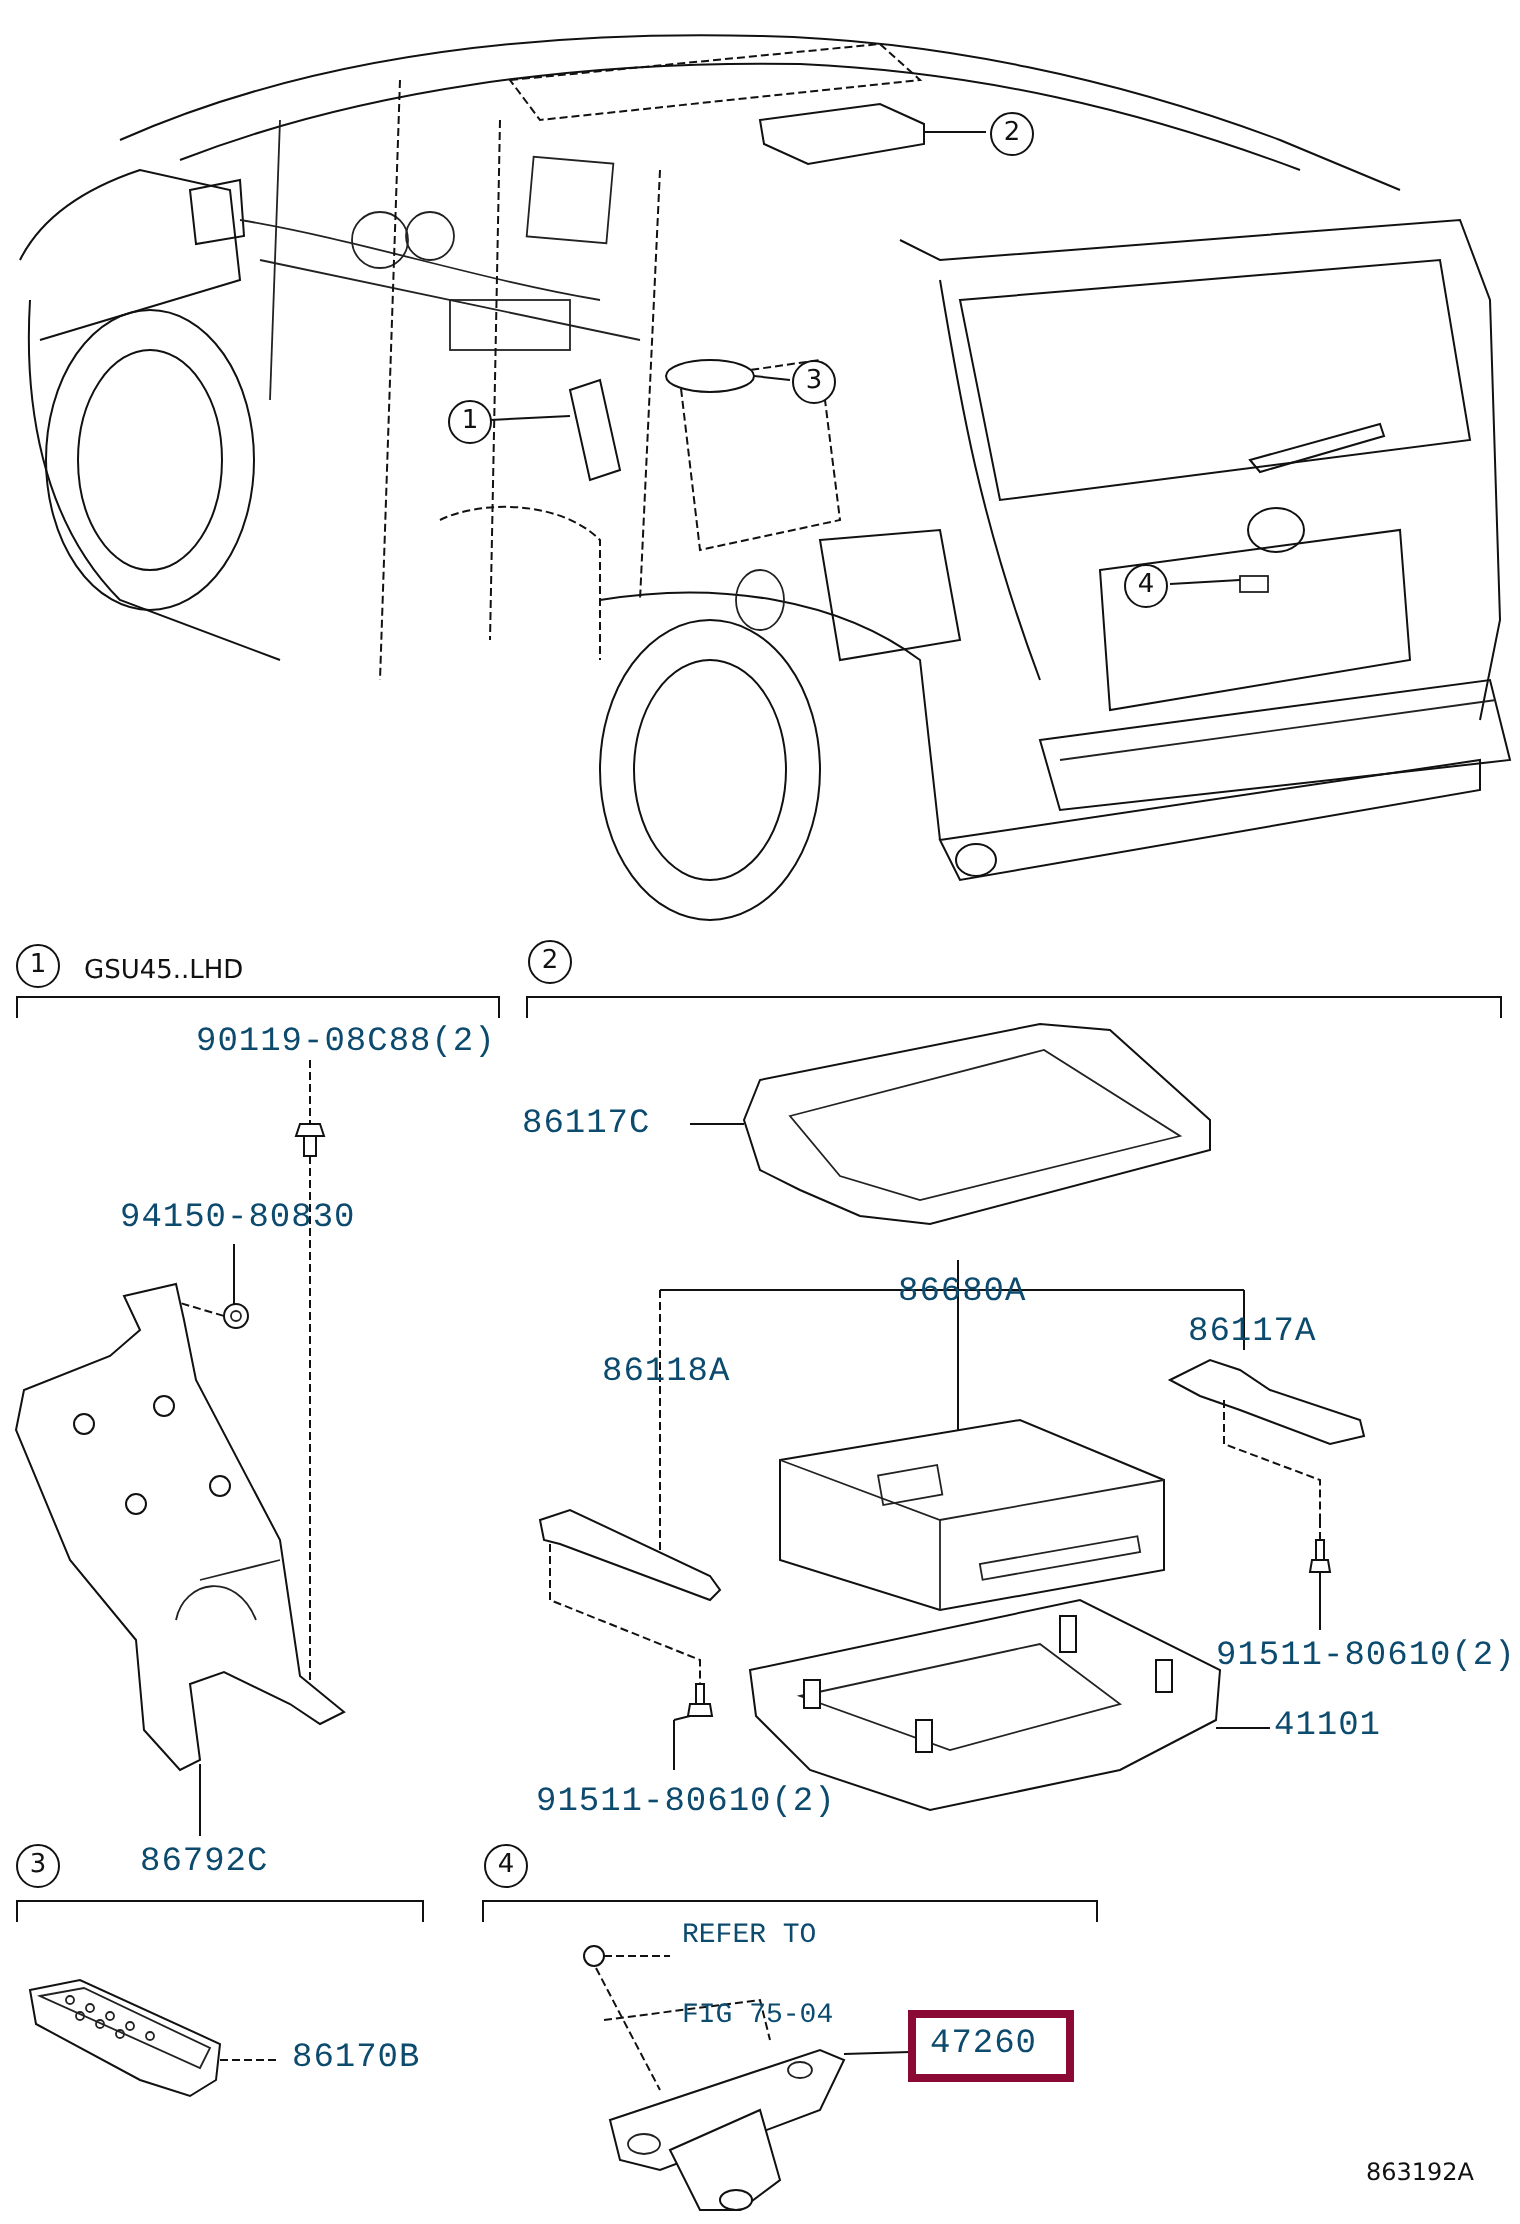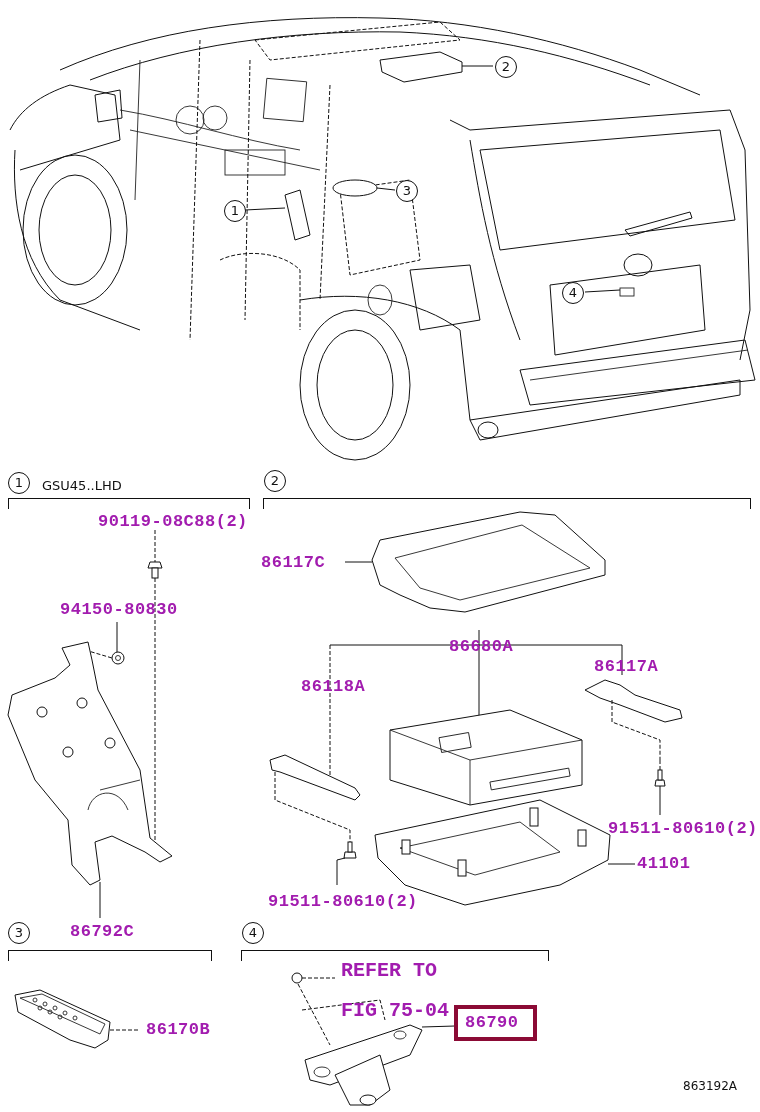--- a/index.html
+++ b/index.html
@@ -1,19 +1,19 @@
 <!DOCTYPE html>
 <html><head>
 <meta charset="utf-8">
 <style>
   html, body { margin:0; padding:0; background:#fff; }
   body { width:760px; height:1112px; position:relative; overflow:hidden; font-family:"Liberation Mono", monospace; color:#111; }
   .abs { position:absolute; }
-  .lbl { position:absolute; font-family:"Liberation Mono", "DejaVu Sans Mono", monospace; font-weight:bold; font-size:17px; letter-spacing:0.5px; white-space:nowrap; color:#a21caf; line-height:1; }
-  .lbl.sm { font-size:20px; letter-spacing:0; }
+  .lbl { position:absolute; font-family:"Liberation Mono", "DejaVu Sans Mono", monospace; font-weight:normal; font-size:17px; letter-spacing:0.5px; white-space:nowrap; color:#0c4a6e; line-height:1; }
+  .lbl.sm { font-size:14px; letter-spacing:0; }
   .cap { position:absolute; font-family:"DejaVu Sans", sans-serif; font-size:13px; color:#111; white-space:nowrap; }
   .circ { position:absolute; width:20px; height:20px; border:1.3px solid #111; border-radius:50%; font-family:"DejaVu Sans", sans-serif; font-size:13px; text-align:center; line-height:20px; background:#fff; color:#111; }
   .bracket { position:absolute; border-top:1.5px solid #111; border-left:1.5px solid #111; border-right:1.5px solid #111; height:10px; }
   .hl { position:absolute; border:4px solid #8b0a35; background:#fff; }
   svg { position:absolute; left:0; top:0; }
   .ln { stroke:#111; stroke-width:1; fill:none; }
   .dash { stroke:#111; stroke-width:1; fill:none; stroke-dasharray:4 2; }
   .thin { stroke:#222; stroke-width:0.9; fill:none; }
   .part { fill:#fff; stroke:#111; stroke-width:1; }
 </style>
@@ -221,17 +221,17 @@
       <ellipse class="thin" cx="82" cy="112" rx="8" ry="5"></ellipse>
       <ellipse class="thin" cx="160" cy="75" rx="6" ry="4"></ellipse>
       <path class="part" d="M95,115 L140,95 L150,130 L130,145 L110,145 Z"></path>
       <ellipse class="part" cx="128" cy="140" rx="8" ry="5"></ellipse>
     </g>
     <line class="ln" x1="182" y1="67" x2="215" y2="66"></line>
   </svg>
   <div class="lbl sm" style="left:341px;top:961px;">REFER TO</div>
   <div class="lbl sm" style="left:341px;top:978px;margin-top:23px;">FIG 75-04</div>
   <div class="hl" style="left: 454px; top: 1005px; width: 75px; height: 28px; border-color: rgb(139, 10, 53);">
-    <div class="lbl" style="left:7px;top:5px;">86790</div>
+    <div class="lbl" style="left:7px;top:5px;">47260</div>
   </div>
 </div>
 
 <div class="cap" style="left:683px;top:1079px;font-size:12px;text-align:center;">863192A</div>
 
 </body></html>

